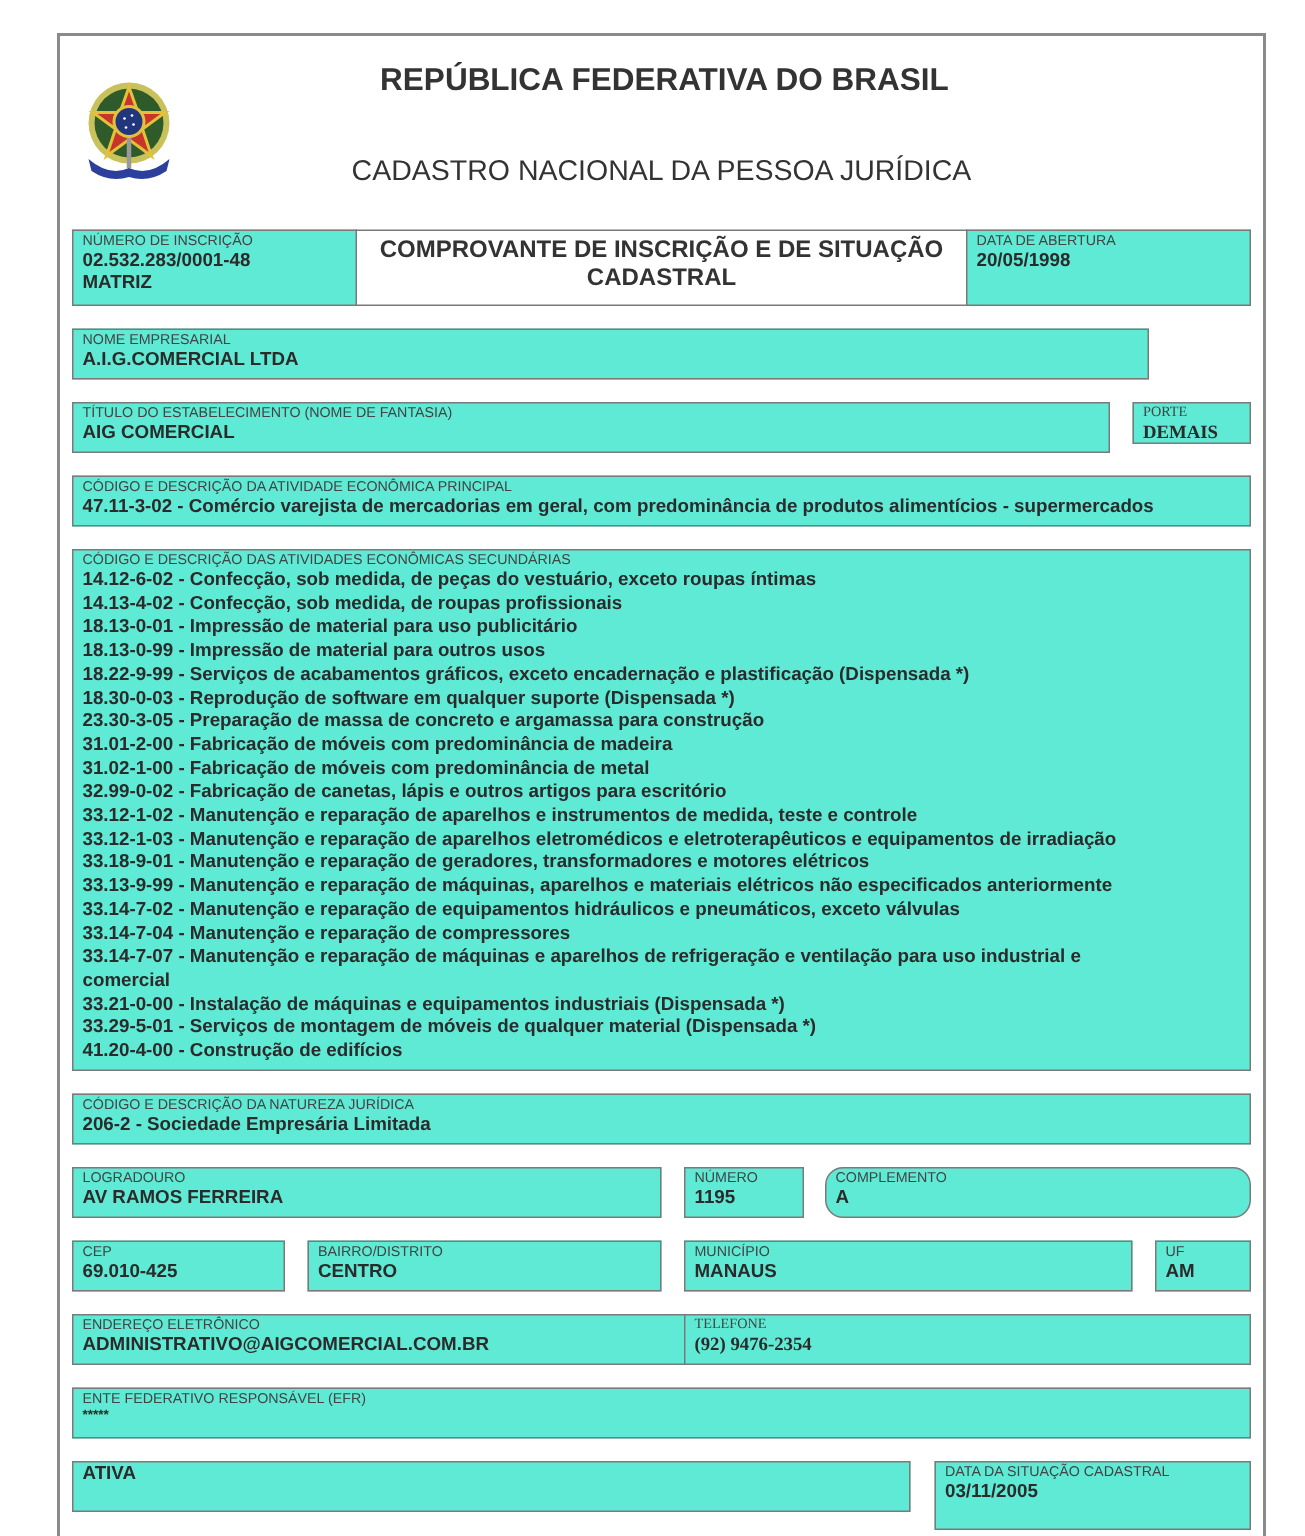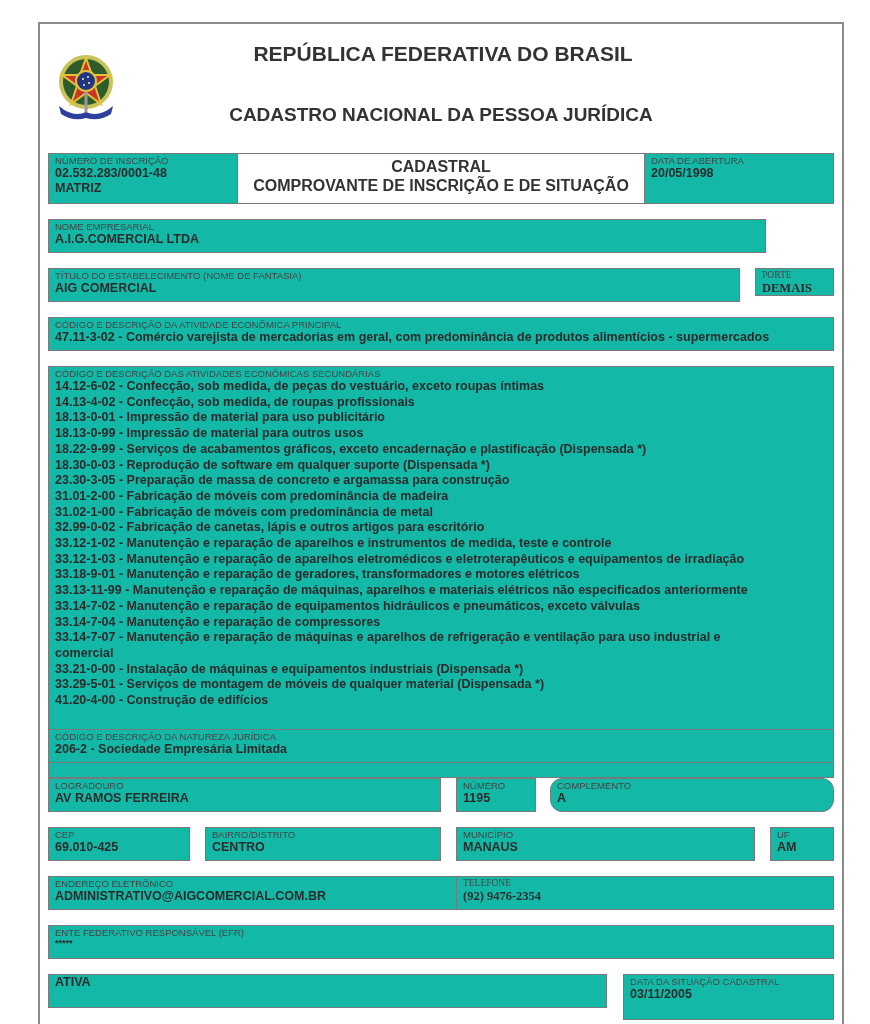--- a/index.html
+++ b/index.html
@@ -13,25 +13,25 @@
   .emblem { position: absolute; left: 55px; top: 52px; width: 62px; height: 70px; }
 
   .title-main {
     position: absolute; left: 38px; top: 42px; width: 806px; text-align: center;
     font-size: 21px; font-weight: bold; color: #333;
     padding-left: 0px;
   }
   .title-main span { position: relative; left: 2px; }
   .title-sub {
     position: absolute; left: 38px; top: 104px; width: 806px; text-align: center;
-    font-size: 19px; font-weight: bold; color: #333;
+    font-size: 19px; font-weight: normal; color: #333;
   }
 
   .box {
-    position: absolute; border: 1px solid #7a7a7a; background: #14b8a6;
+    position: absolute; border: 1px solid #7a7a7a; background: #5eead4;
     padding: 0 6px;
   }
   .lbl {
     display: block; font-size: 9.5px; color: #444; line-height: 11px; margin-top: 1px;
     white-space: nowrap; text-transform: uppercase;
   }
   .val {
     display: block; font-size: 12.5px; font-weight: bold; color: #2b2b2b; line-height: 15px;
     white-space: nowrap;
   }
@@ -68,22 +68,22 @@
 
 <div class="title-main"><span>REPÚBLICA FEDERATIVA DO BRASIL</span></div>
 <div class="title-sub">CADASTRO NACIONAL DA PESSOA JURÍDICA</div>
 
 <div class="box" style="left:48px; top:153px; width:190px; height:51px;">
   <span class="lbl">NÚMERO DE INSCRIÇÃO</span>
   <span class="val">02.532.283/0001-48</span>
   <span class="val">MATRIZ</span>
 </div>
 <div class="doc-head">
+  <div>COMPROVANTE DE INSCRIÇÃO E DE SITUAÇÃO</div>
   <div>CADASTRAL</div>
-  <div>COMPROVANTE DE INSCRIÇÃO E DE SITUAÇÃO</div>
 </div>
 <div class="box" style="left:644px; top:153px; width:190px; height:51px;">
   <span class="lbl">DATA DE ABERTURA</span>
   <span class="val">20/05/1998</span>
 </div>
 
 <div class="box" style="left:48px; top:219px; width:718px; height:34px;">
   <span class="lbl">NOME EMPRESARIAL</span>
   <span class="val">A.I.G.COMERCIAL LTDA</span>
 </div>
@@ -95,37 +95,37 @@
 <div class="box" style="left:755px; top:268px; width:79px; height:28px;font-family:Liberation Serif, serif;">
   <span class="lbl">PORTE</span>
   <span class="val">DEMAIS</span>
 </div>
 
 <div class="box" style="left:48px; top:317px; width:786px; height:34px;">
   <span class="lbl">CÓDIGO E DESCRIÇÃO DA ATIVIDADE ECONÔMICA PRINCIPAL</span>
   <span class="val">47.11-3-02 - Comércio varejista de mercadorias em geral, com predominância de produtos alimentícios - supermercados</span>
 </div>
 
-<div class="box" style="left:48px; top:366px; width:786px; height:412px;">
+<div class="box" style="left:48px; top:366px; width:786px; height:348px;">
   <span class="lbl">CÓDIGO E DESCRIÇÃO DAS ATIVIDADES ECONÔMICAS SECUNDÁRIAS</span>
   <ul class="list">
     <li>14.12-6-02 - Confecção, sob medida, de peças do vestuário, exceto roupas íntimas</li>
     <li>14.13-4-02 - Confecção, sob medida, de roupas profissionais</li>
     <li>18.13-0-01 - Impressão de material para uso publicitário</li>
     <li>18.13-0-99 - Impressão de material para outros usos</li>
     <li>18.22-9-99 - Serviços de acabamentos gráficos, exceto encadernação e plastificação (Dispensada *)</li>
     <li>18.30-0-03 - Reprodução de software em qualquer suporte (Dispensada *)</li>
     <li>23.30-3-05 - Preparação de massa de concreto e argamassa para construção</li>
     <li>31.01-2-00 - Fabricação de móveis com predominância de madeira</li>
     <li>31.02-1-00 - Fabricação de móveis com predominância de metal</li>
     <li>32.99-0-02 - Fabricação de canetas, lápis e outros artigos para escritório</li>
     <li>33.12-1-02 - Manutenção e reparação de aparelhos e instrumentos de medida, teste e controle</li>
     <li>33.12-1-03 - Manutenção e reparação de aparelhos eletromédicos e eletroterapêuticos e equipamentos de irradiação</li>
     <li>33.18-9-01 - Manutenção e reparação de geradores, transformadores e motores elétricos</li>
-    <li>33.13-11-99 - Manutenção e reparação de máquinas, aparelhos e materiais elétricos não especificados anteriormente</li>
+    <li>33.13-9-99 - Manutenção e reparação de máquinas, aparelhos e materiais elétricos não especificados anteriormente</li>
     <li>33.14-7-02 - Manutenção e reparação de equipamentos hidráulicos e pneumáticos, exceto válvulas</li>
     <li>33.14-7-04 - Manutenção e reparação de compressores</li>
     <li style="padding-right:60px;">33.14-7-07 - Manutenção e reparação de máquinas e aparelhos de refrigeração e ventilação para uso industrial e comercial</li>
     <li>33.21-0-00 - Instalação de máquinas e equipamentos industriais (Dispensada *)</li>
     <li>33.29-5-01 - Serviços de montagem de móveis de qualquer material (Dispensada *)</li>
     <li>41.20-4-00 - Construção de edifícios</li>
   </ul>
 </div>
 
 <div class="box" style="left:48px; top:729px; width:786px; height:34px;">

